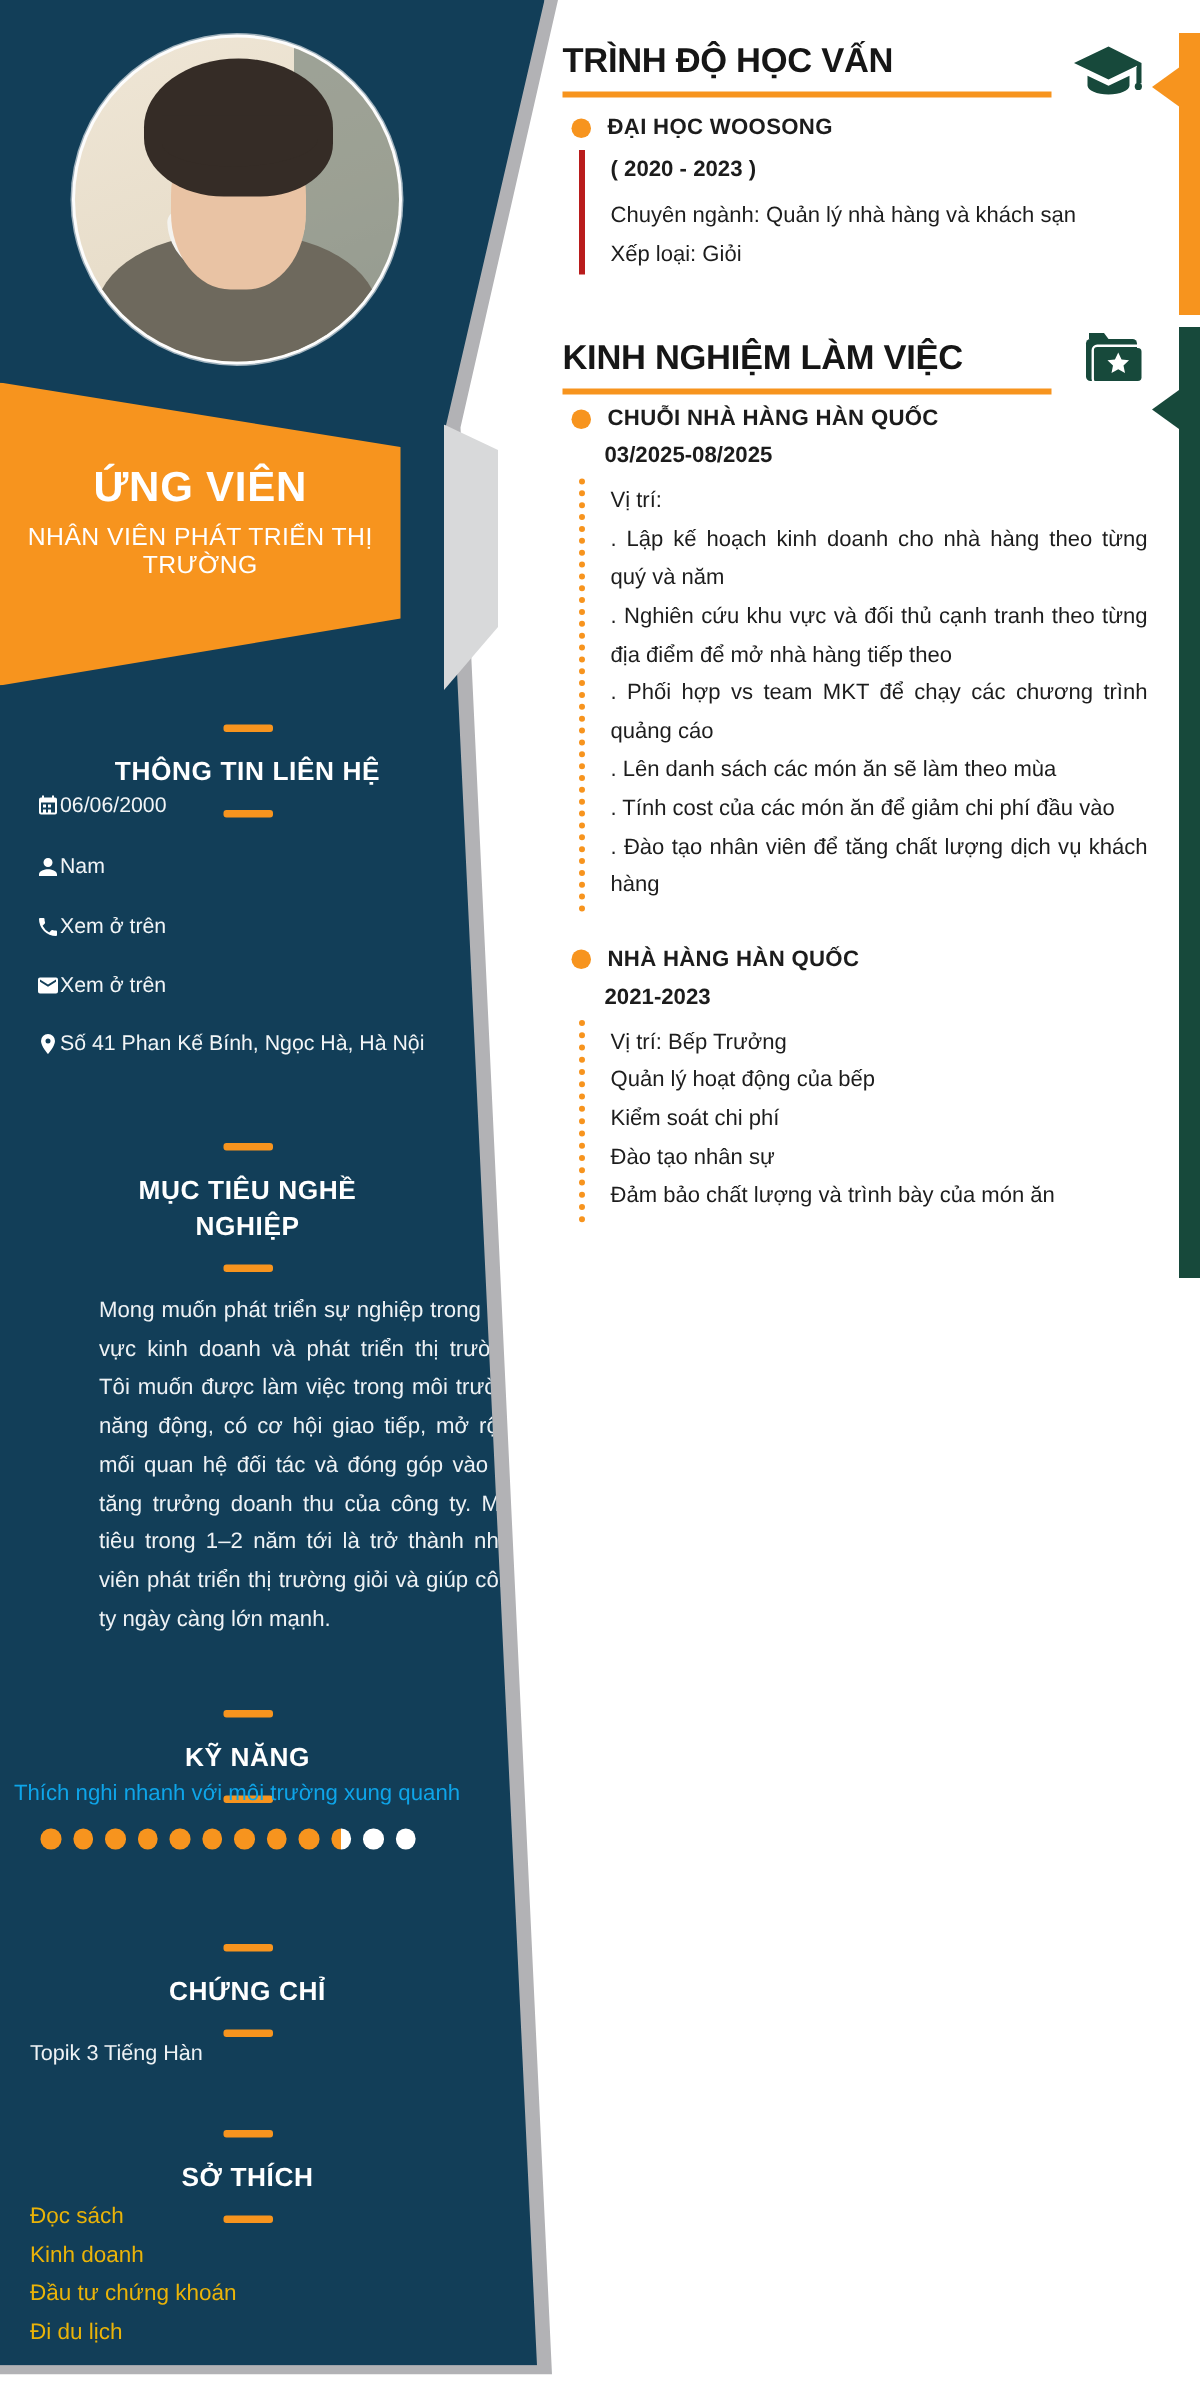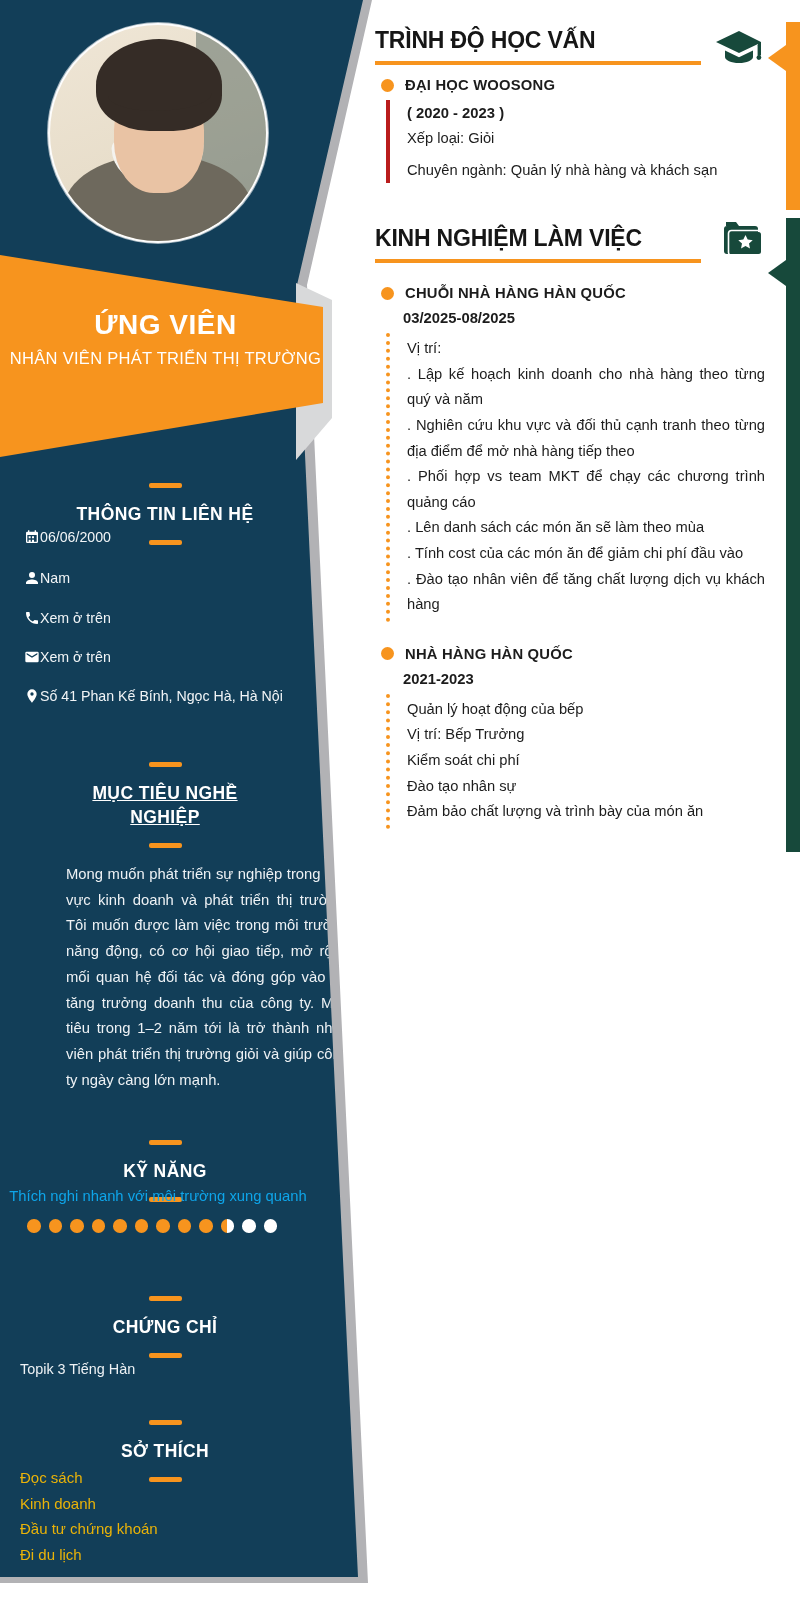--- a/index.html
+++ b/index.html
@@ -14,21 +14,21 @@
   }
   .sidebar{
     position:absolute;left:0;top:0;width:370px;height:1577px;background:#123e58;
     clip-path:polygon(0 0,363px 0,297px 285px,358px 1577px,0 1577px);
   }
   .banner-fold{
     position:absolute;left:296px;top:278px;width:40px;height:190px;background:#d8d9da;
     clip-path:polygon(0 5px,36px 22px,36px 140px,0 182px);
   }
   .banner{
-    position:absolute;left:0;top:255px;width:331px;height:202px;background:#f7941e;
+    position:absolute;left:0;top:255px;width:267px;height:202px;background:#f7941e;
     clip-path:polygon(0 0,323px 52px,323px 148px,0 202px);
     color:#ffffff;text-align:center;
   }
   .banner-title{margin-top:54px;font-size:28px;font-weight:bold;letter-spacing:.5px;}
   .banner-subtitle{margin-top:8px;font-size:16.5px;letter-spacing:.3px;}
   
   .photo-ring{
     position:absolute;left:48px;top:23px;width:220px;height:220px;border-radius:50%;
     background:#fdfdfd;box-shadow:0 0 0 1px rgba(255,255,255,.6);
   }
@@ -94,30 +94,30 @@
     <div style="margin-top:26px;">
       <div class="sec-title">TRÌNH ĐỘ HỌC VẤN</div>
       <div class="sec-underline"></div>
 
       <div class="entry-head" style="margin-top:12px;">
         <span class="bullet"></span>
         <span class="entry-title">ĐẠI HỌC WOOSONG</span>
       </div>
       <div class="entry-block solid" style="margin-top:7px;">
         <div class="entry-period">( 2020 - 2023 )</div>
+        <div class="detail-line" style="margin-top:6px;">Chuyên ngành: Quản lý nhà hàng và khách sạn</div>
         <div class="detail-line">Xếp loại: Giỏi</div>
-        <div class="detail-line" style="margin-top:6px;">Chuyên ngành: Quản lý nhà hàng và khách sạn</div>
       </div>
     </div>
 
     <div style="margin-top:41px;">
       <div class="sec-title">KINH NGHIỆM LÀM VIỆC</div>
       <div class="sec-underline"></div>
 
-      <div class="entry-head" style="margin-top:22px;">
+      <div class="entry-head" style="margin-top:8px;">
         <span class="bullet"></span>
         <span class="entry-title">CHUỖI NHÀ HÀNG HÀN QUỐC</span>
       </div>
       <div class="entry-block" style="margin-top:4px;">
         <div class="entry-period">03/2025-08/2025</div>
       </div>
       <div class="entry-block dotted" style="margin-top:2px;padding-top:3px;padding-bottom:4px;">
         <div class="detail-line">Vị trí:</div>
         <div class="detail-line">. Lập kế hoạch kinh doanh cho nhà hàng theo từng quý và năm</div>
         <div class="detail-line">. Nghiên cứu khu vực và đối thủ cạnh tranh theo từng địa điểm để mở nhà hàng tiếp theo</div>
@@ -128,22 +128,22 @@
       </div>
 
       <div class="entry-head" style="margin-top:24px;">
         <span class="bullet"></span>
         <span class="entry-title">NHÀ HÀNG HÀN QUỐC</span>
       </div>
       <div class="entry-block" style="margin-top:4px;">
         <div class="entry-period">2021-2023</div>
       </div>
       <div class="entry-block dotted" style="margin-top:2px;padding-top:3px;padding-bottom:4px;">
+        <div class="detail-line">Vị trí: Bếp Trưởng</div>
         <div class="detail-line">Quản lý hoạt động của bếp</div>
-        <div class="detail-line">Vị trí: Bếp Trưởng</div>
         <div class="detail-line">Kiểm soát chi phí</div>
         <div class="detail-line">Đào tạo nhân sự</div>
         <div class="detail-line">Đảm bảo chất lượng và trình bày của món ăn</div>
       </div>
     </div>
   </div>
 
   <svg class="hdr-icon cap-icon" viewBox="0 0 50 38">
     <path fill="#17493b" d="M25 2 2 13l23 11 19-9.1v11.6h3V13z"></path>
     <path fill="#17493b" d="M11 21.5V28c0 3.3 6.3 6 14 6s14-2.7 14-6v-6.5l-14 6.7z"></path>
@@ -197,21 +197,21 @@
     </div>
     <div class="contact-row" style="top:688px;">
       <svg class="cicon" viewBox="0 0 24 24">
           <path fill="#ffffff" d="M12 2a7 7 0 0 0-7 7c0 5.25 7 13 7 13s7-7.75 7-13a7 7 0 0 0-7-7zm0 9.5A2.5 2.5 0 1 1 14.5 9 2.5 2.5 0 0 1 12 11.5z"></path>
         </svg>
       <span>Số 41 Phan Kế Bính, Ngọc Hà, Hà Nội</span>
     </div>
 
     <div class="side-head" style="top:762px;">
       <span class="dash"></span>
-      <span class="txt" style="width:170px;text-decoration:underline;">MỤC TIÊU NGHỀ NGHIỆP</span>
+      <span class="txt" style="width:170px;">MỤC TIÊU NGHỀ NGHIỆP</span>
       <span class="dash"></span>
     </div>
     <div class="objective-text">Mong muốn phát triển sự nghiệp trong lĩnh vực kinh doanh và phát triển thị trường. Tôi muốn được làm việc trong môi trường năng động, có cơ hội giao tiếp, mở rộng mối quan hệ đối tác và đóng góp vào sự tăng trưởng doanh thu của công ty. Mục tiêu trong 1–2 năm tới là trở thành nhân viên phát triển thị trường giỏi và giúp công ty ngày càng lớn mạnh.</div>
 
     <div class="side-head" style="top:1140px;">
       <span class="dash"></span>
       <span class="txt">KỸ NĂNG</span>
       <span class="dash"></span>
     </div>
     <div class="skill-label">Thích nghi nhanh với môi trường xung quanh</div>

